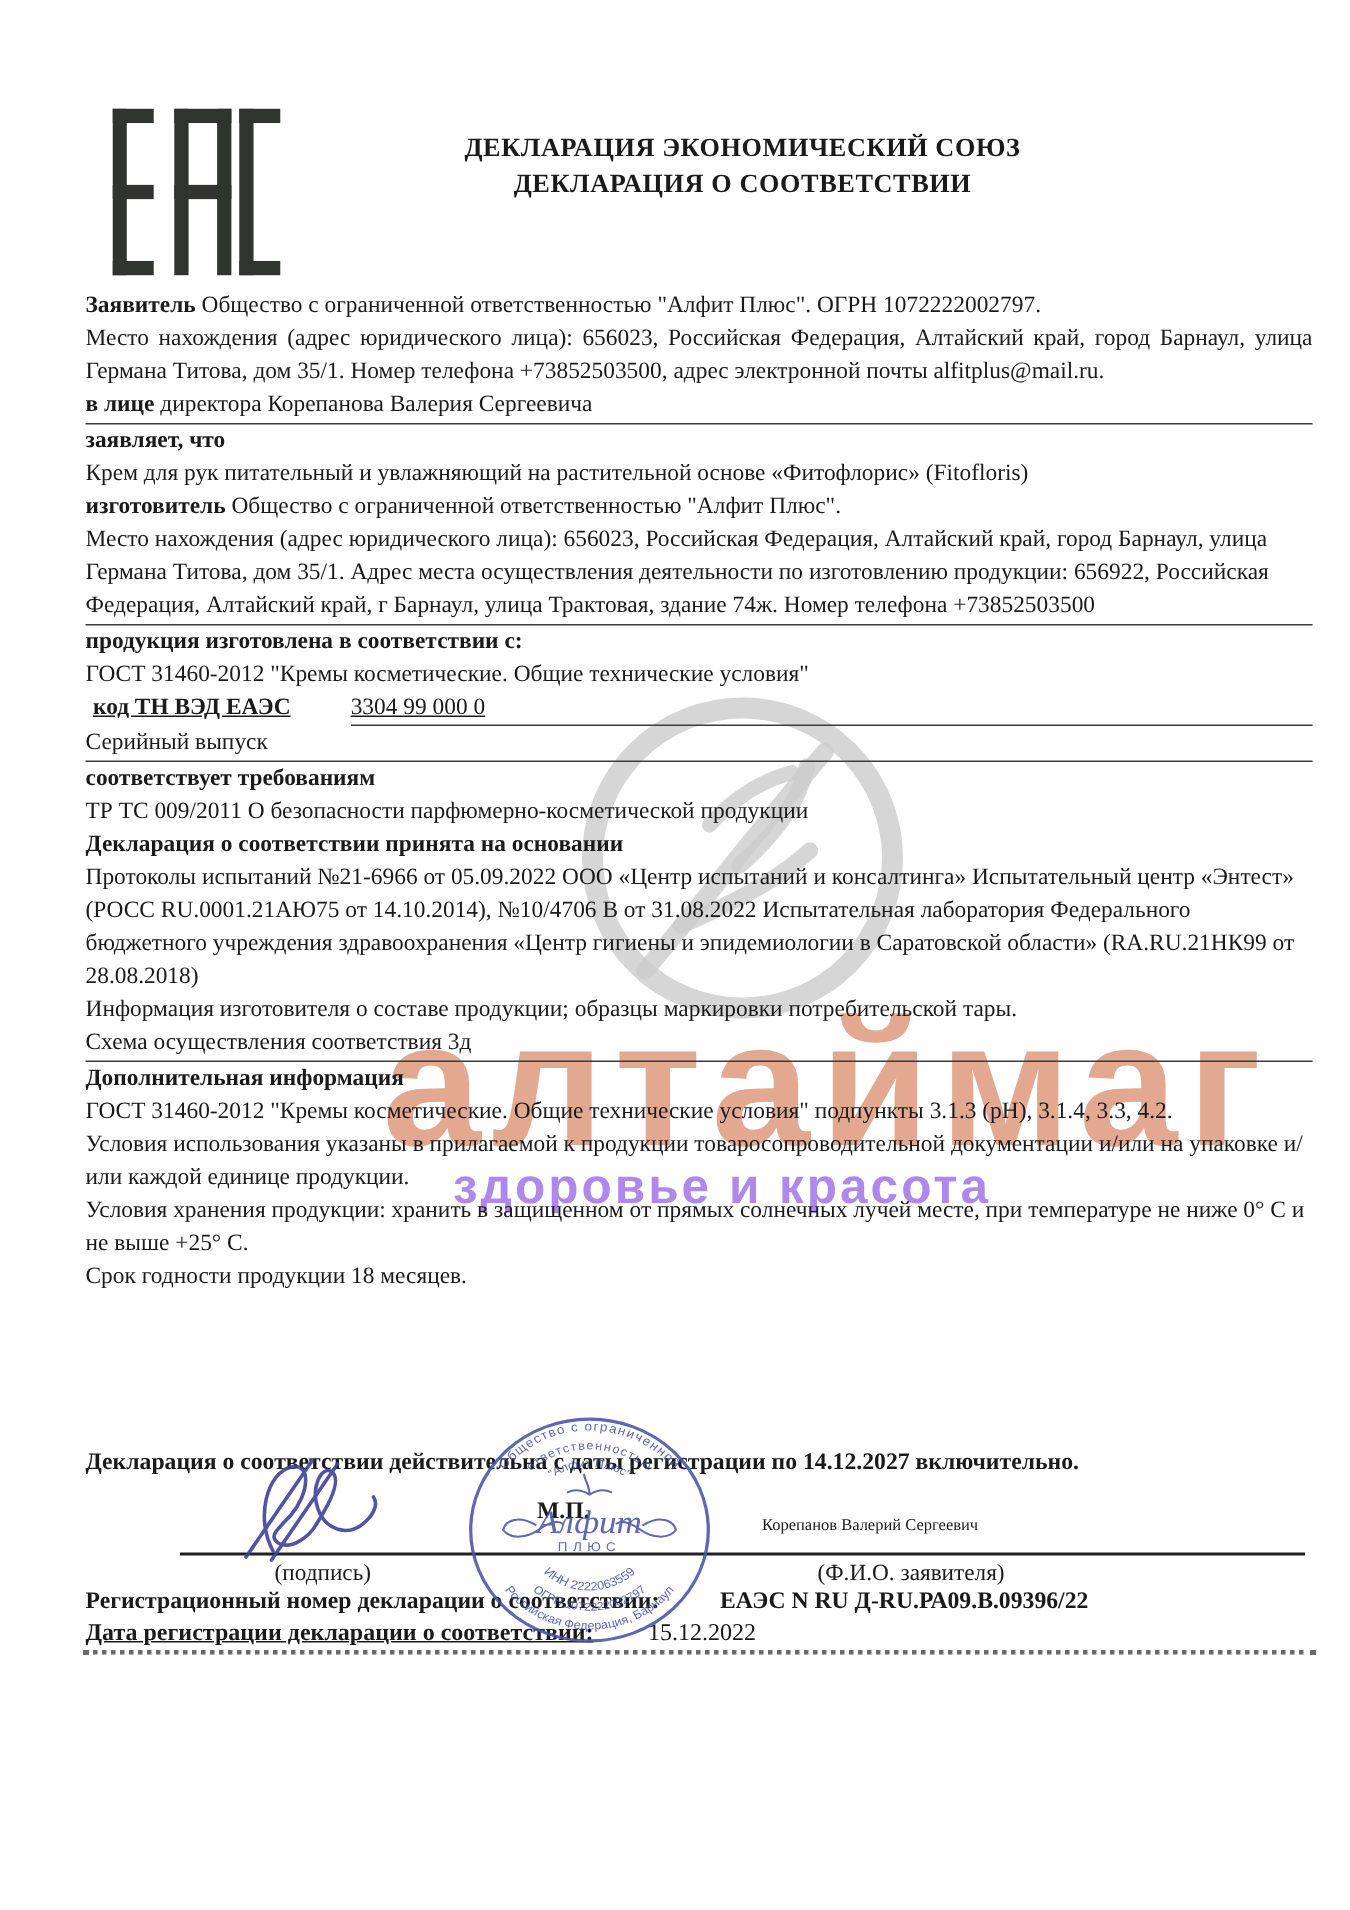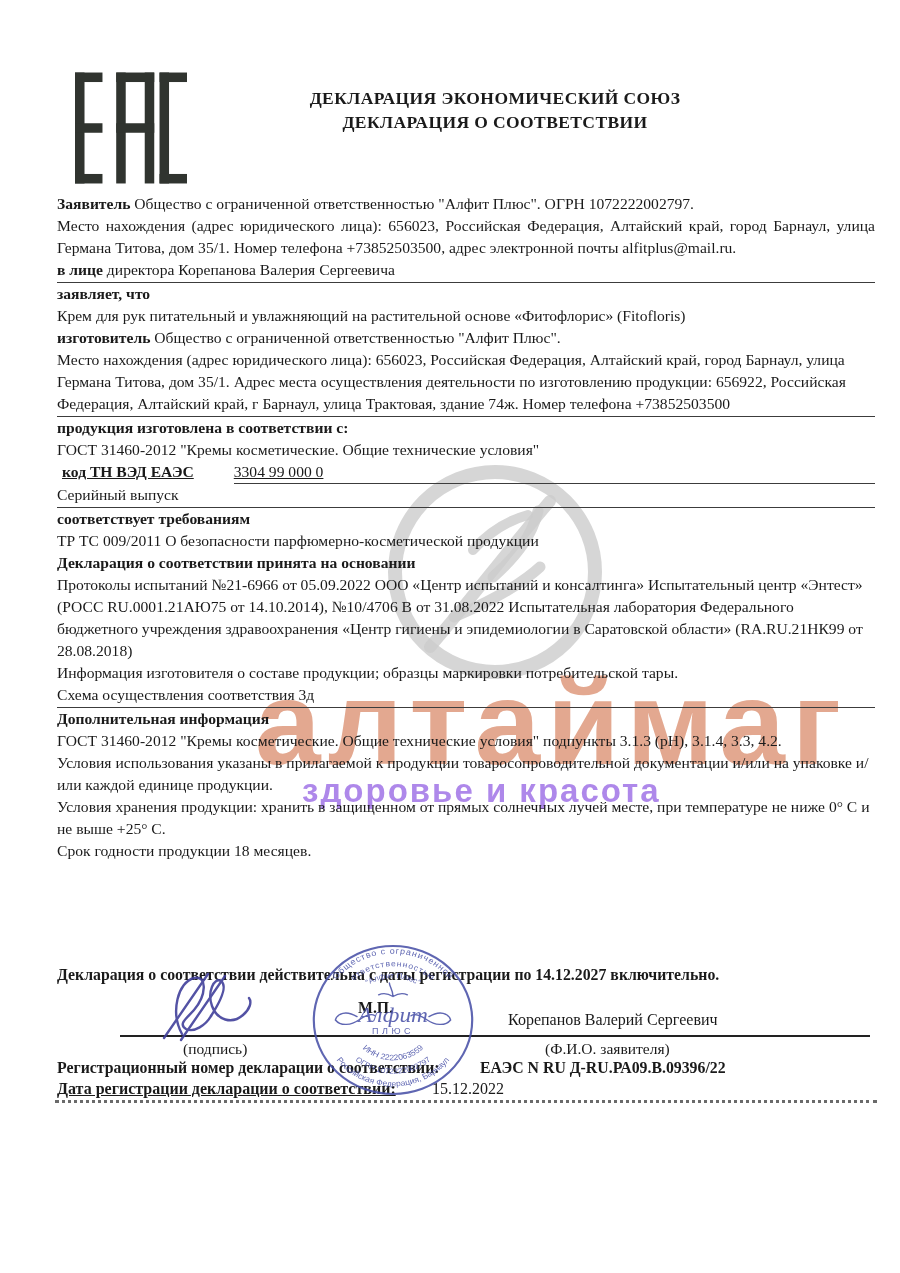--- a/index.html
+++ b/index.html
@@ -31,21 +31,21 @@
   .tnved-row{display:flex;align-items:flex-start;text-decoration:underline;}
   .tnved-label{white-space:nowrap;padding-left:5px;}
   .tnved-code{flex:1;margin-left:40px;border-bottom:1.4px solid #3c3c3c;}
 
   
   .abs{position:absolute;z-index:1;}
   .validity{left:57px;top:966px;font-weight:bold;font-size:15.8px;}
   .sig-line{left:120px;top:1035px;width:750px;border-top:2px solid #222;height:0;}
   .sig-caption{left:183px;top:1040px;font-size:15.5px;}
   .mp{left:358px;top:999px;font-weight:bold;font-size:15.8px;}
-  .fio-name{left:508px;top:1011px;font-size:16px;}
+  .fio-name{left:508px;top:1011px;font-size:11px;}
   .fio-caption{left:545px;top:1040px;font-size:15.5px;}
   .reg-row1{left:57px;top:1059px;font-size:15.8px;font-weight:bold;}
   .reg-num{position:absolute;left:423px;top:0;white-space:nowrap;}
   .reg-row2{left:57px;top:1080px;font-size:16px;}
   .reg-row2 .lbl{font-weight:bold;text-decoration:underline;}
   .reg-date{position:absolute;left:375px;top:0;white-space:nowrap;}
   .bottom-rule{left:55px;top:1100px;width:822px;border-top:3px dotted #6a6a6a;height:0;}
 
   .stamp{left:303px;top:936px;z-index:2;opacity:.88;}
   .signature{left:148px;top:968px;z-index:2;opacity:.9;}

